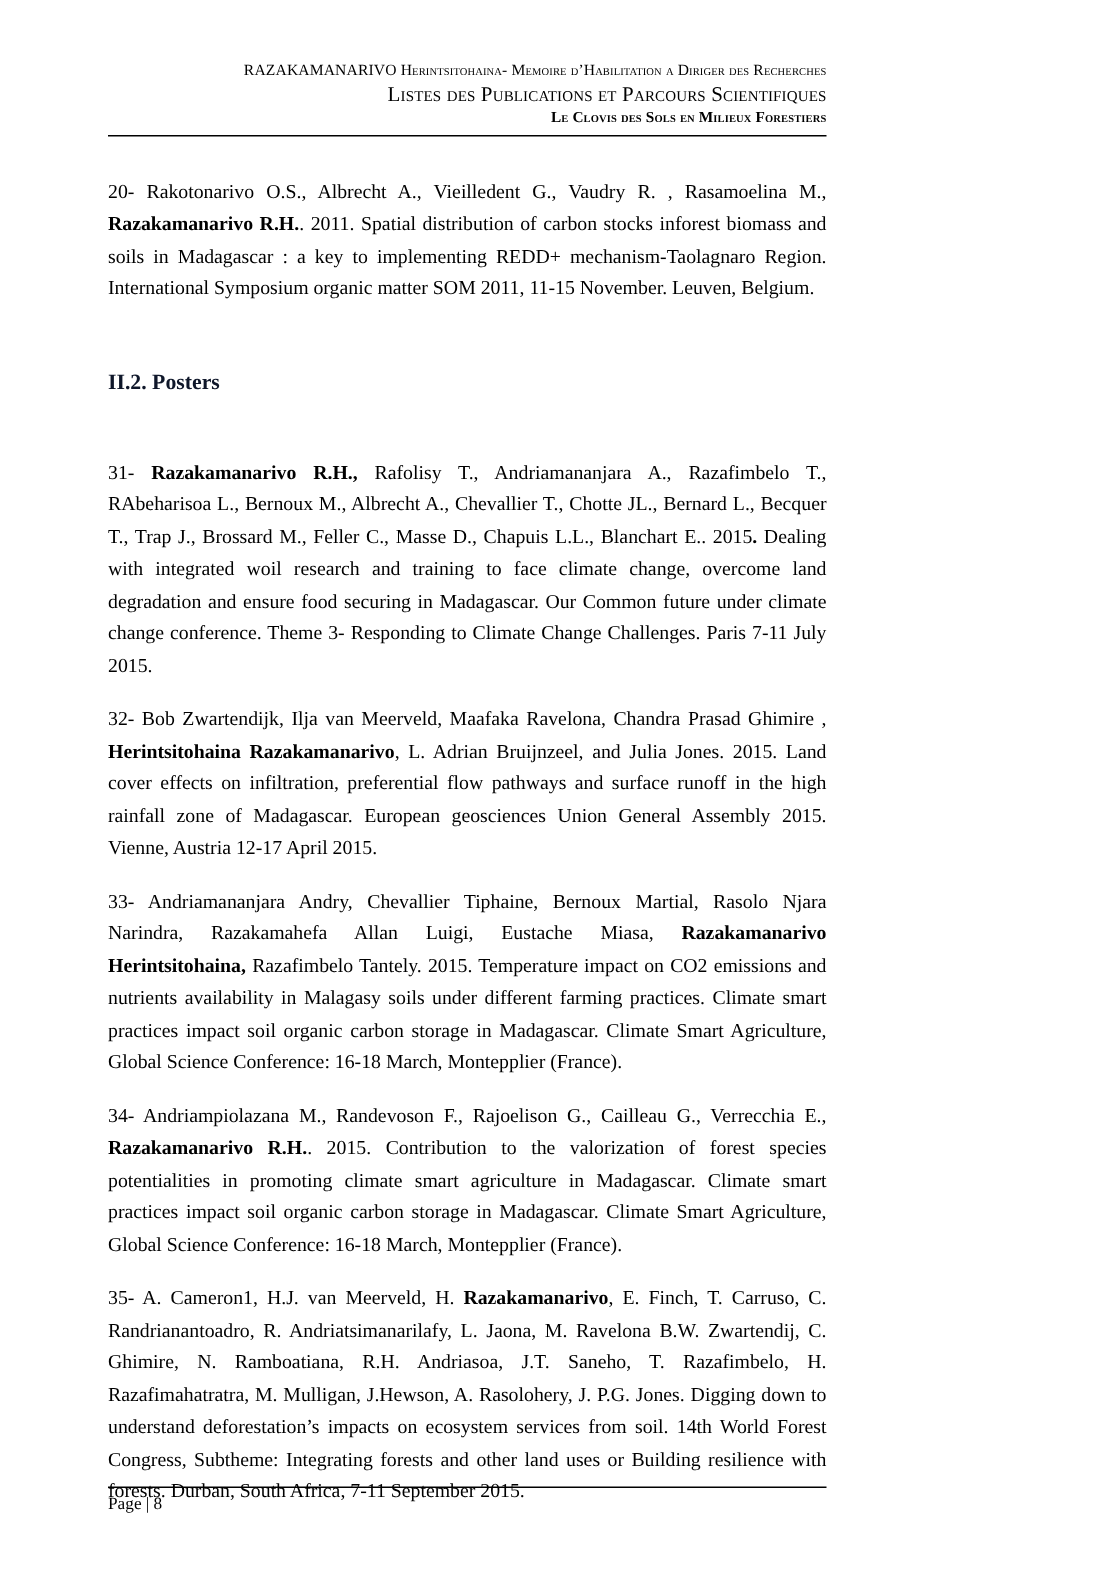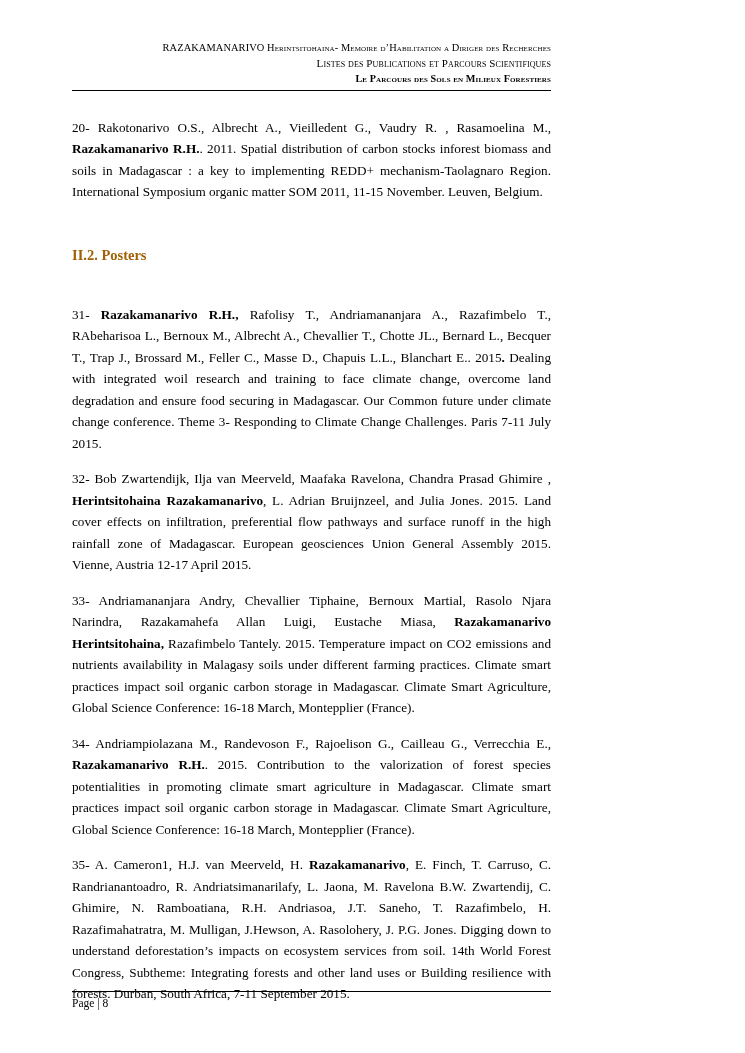--- a/index.html
+++ b/index.html
@@ -24,42 +24,42 @@
     padding: 40px 72px 30px 72px;
   }
   
   .header {
     border-bottom: 1.2px solid #000;
     padding-bottom: 3px;
     margin-bottom: 26px;
   }
   .header-line {
     text-align: right;
-    font-size: 11px;
+    font-size: 14px;
     line-height: 15.5px;
     font-variant: small-caps;
     letter-spacing: 0.1px;
     color: #000;
     white-space: nowrap;
   }
   .header-line.l1 { font-size: 10.4px; }
   .header-line.l3 { font-weight: bold; font-size: 10.2px; }
 
   
   .para {
     font-size: 13.2px;
     line-height: 21.5px;
     text-align: justify;
     margin: 0 0 14px 0;
     text-indent: 0;
   }
   .para b { font-weight: bold; }
 
   .section-title {
-    color: #a16207;
+    color: #0f172a;
     font-weight: bold;
     font-size: 14.5px;
     margin: 44px 0 40px 0;
     font-family: "Liberation Serif", serif;
   }
 
   .gap-top { margin-top: 34px; }
 
   
   .footer {
@@ -75,21 +75,21 @@
   }
 </style>
 </head>
 <body>
 
 <div class="page">
 
   <div class="header">
     <div class="header-line l1">RAZAKAMANARIVO Herintsitohaina- Memoire d’Habilitation a Diriger des Recherches</div>
     <div class="header-line l2">Listes des Publications et Parcours Scientifiques</div>
-    <div class="header-line l3">Le Parcours des Sols en Milieux Forestiers</div>
+    <div class="header-line l3">Le Clovis des Sols en Milieux Forestiers</div>
   </div>
 
   <p class="para">
     <span>20- Rakotonarivo O.S., Albrecht A., Vieilledent G., Vaudry R. , Rasamoelina M., </span><b>Razakamanarivo R.H.</b><span>. 2011. Spatial distribution of carbon stocks inforest biomass and soils in Madagascar : a key to implementing REDD+ mechanism-Taolagnaro Region. International Symposium organic matter SOM 2011, 11-15 November. Leuven, Belgium.</span>
   </p>
 
   <h2 class="section-title">II.2. Posters</h2>
 
   <p class="para">
     <span>31- </span><b>Razakamanarivo R.H.,</b><span> Rafolisy T., Andriamananjara A., Razafimbelo T., RAbeharisoa L., Bernoux M., Albrecht A., Chevallier T., Chotte JL., Bernard L., Becquer T., Trap J., Brossard M., Feller C., Masse D., Chapuis L.L., Blanchart E.. 2015</span><b>.</b><span> Dealing with integrated woil research and training to face climate change, overcome land degradation and ensure food securing in Madagascar. Our Common future under climate change conference. Theme 3- Responding to Climate Change Challenges. Paris 7-11 July 2015.</span>

